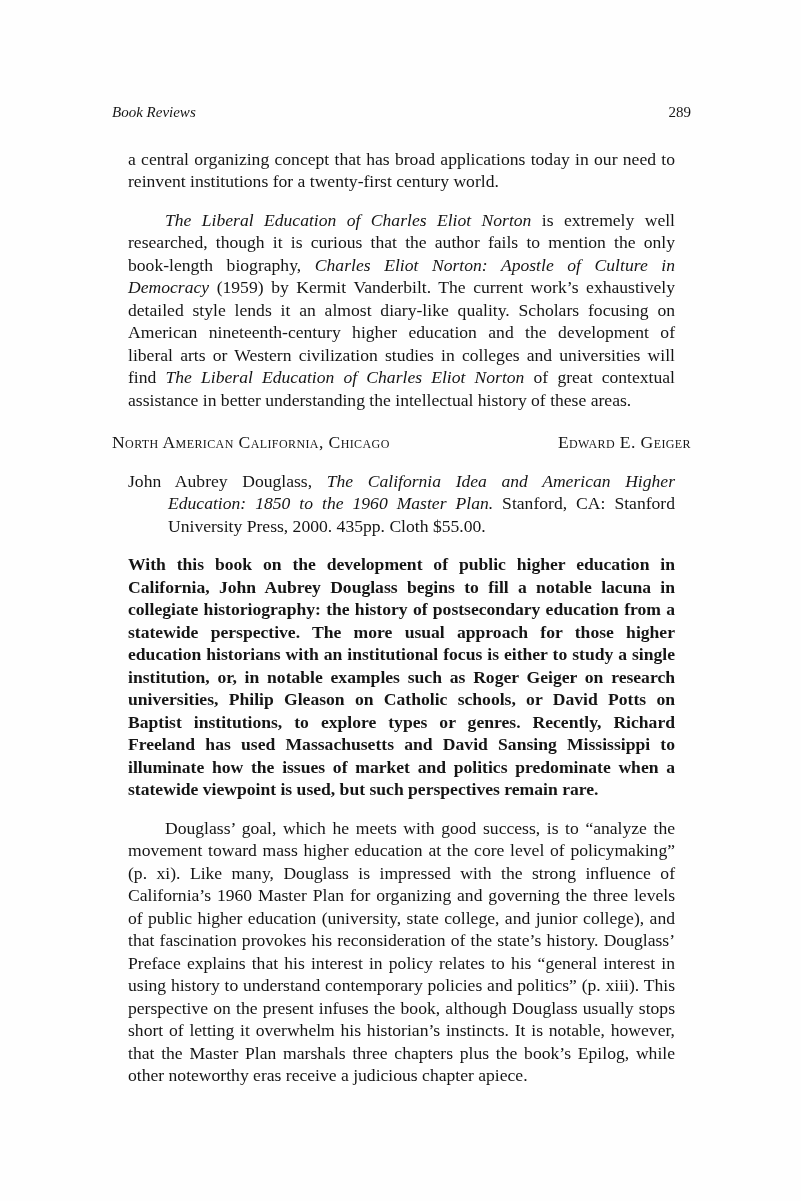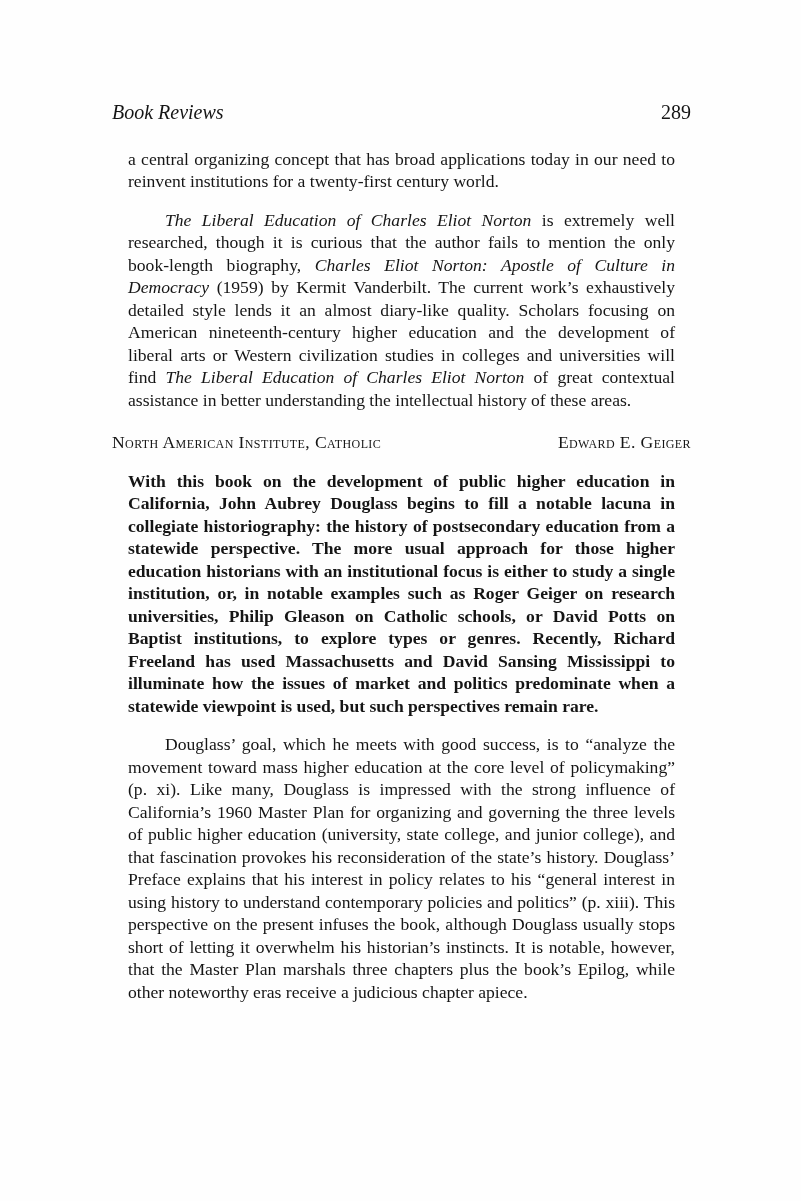--- a/index.html
+++ b/index.html
@@ -22,21 +22,21 @@
     top: 101px;
     width: 579px;
     font-size: 17.6px;
     line-height: 22.5px;
   }
   .header-row {
     display: flex;
     justify-content: space-between;
     align-items: center;
     margin-bottom: 24px;
-    font-size: 20px;
+    font-size: 15px;
   }
   .running-head {
     font-style: italic;
   }
   .page-number {
     font-style: normal;
   }
   .body-text p {
     margin: 16px;
     text-align: justify;
@@ -74,25 +74,26 @@
     <div class="header-row">
       <span class="running-head">Book Reviews</span>
       <span class="page-number">289</span>
     </div>
 
     <div class="body-text">
       <p>a central organizing concept that has broad applications today in our need to reinvent institutions for a twenty-first century world.</p>
       <p class="indent"><span class="it">The Liberal Education of Charles Eliot Norton</span><span> is extremely well researched, though it is curious that the author fails to mention the only book-length biography, </span><span class="it">Charles Eliot Norton: Apostle of Culture in Democracy</span><span> (1959) by Kermit Vanderbilt. The current work’s exhaustively detailed style lends it an almost diary-like quality. Scholars focusing on American nineteenth-century higher education and the development of liberal arts or Western civilization studies in colleges and universities will find </span><span class="it">The Liberal Education of Charles Eliot Norton</span><span> of great contextual assistance in better understanding the intellectual history of these areas.</span></p>
 
       <div class="signature-row">
-        <span>North American Institute, Catholic</span>
+        <span>North American California, Chicago</span>
         <span>Edward E. Geiger</span>
       </div>
     </div>
 
     <div class="body-text">
+      <p class="citation"><span>John Aubrey Douglass, </span><span class="it">The California Idea and American Higher Education: 1850 to the 1960 Master Plan.</span><span> Stanford, CA: Stanford University Press, 2000. 435pp. Cloth $55.00.</span></p>
 
       <p class="review-body-first">With this book on the development of public higher education in California, John Aubrey Douglass begins to fill a notable lacuna in collegiate historiography: the history of postsecondary education from a statewide perspective. The more usual approach for those higher education historians with an institutional focus is either to study a single institution, or, in notable examples such as Roger Geiger on research universities, Philip Gleason on Catholic schools, or David Potts on Baptist institutions, to explore types or genres. Recently, Richard Freeland has used Massachusetts and David Sansing Mississippi to illuminate how the issues of market and politics predominate when a statewide viewpoint is used, but such perspectives remain rare.</p>
       <p class="indent">Douglass’ goal, which he meets with good success, is to “analyze the movement toward mass higher education at the core level of policymaking” (p. xi). Like many, Douglass is impressed with the strong influence of California’s 1960 Master Plan for organizing and governing the three levels of public higher education (university, state college, and junior college), and that fascination provokes his reconsideration of the state’s history. Douglass’ Preface explains that his interest in policy relates to his “general interest in using history to understand contemporary policies and politics” (p. xiii). This perspective on the present infuses the book, although Douglass usually stops short of letting it overwhelm his historian’s instincts. It is notable, however, that the Master Plan marshals three chapters plus the book’s Epilog, while other noteworthy eras receive a judicious chapter apiece.</p>
     </div>
 
   </div>
 </div>
 
 </body></html>

